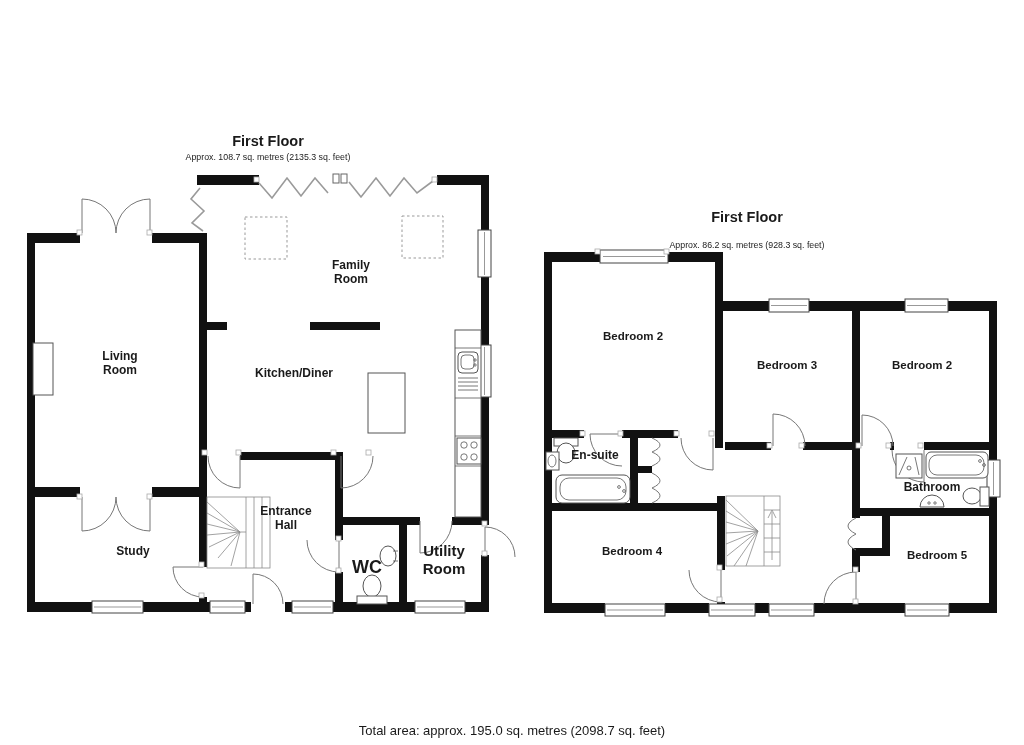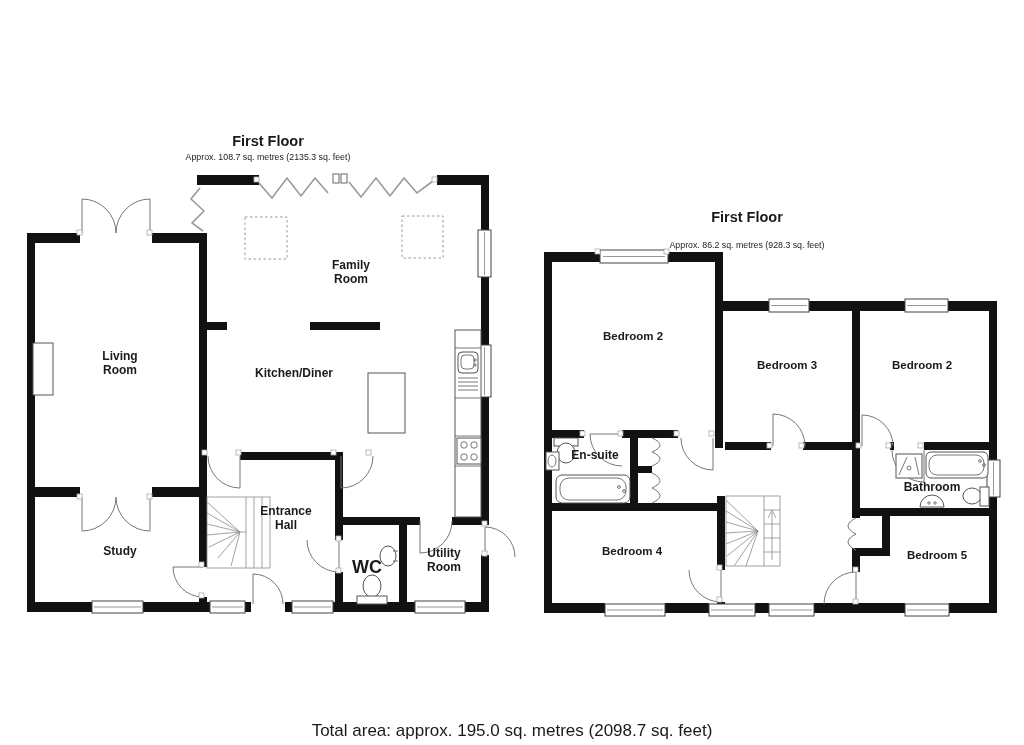--- a/index.html
+++ b/index.html
@@ -31,22 +31,22 @@
   .lbl{
     position:absolute;transform:translate(-50%,-50%);
     text-align:center;white-space:pre-line;line-height:1.18;
     font-weight:bold;color:var(--ink);
   }
   .title{font-size:14.5px;font-weight:bold;}
   .subtitle{font-size:8.8px;font-weight:normal;color:#222;}
   .room{font-size:11.5px;}
   .room-lg{font-size:18px;margin-top:15px;}
   .room-md{font-size:12px;}
-  .room-sm{font-size:12px;}
-  .footer{font-size:17px;font-weight:normal;}
+  .room-sm{font-size:15px;}
+  .footer{font-size:13px;font-weight:normal;}
 </style>
 </head>
 <body>
 
 <div class="canvas">
 
 <svg width="1024" height="745" viewBox="0 0 1024 745">
 
   <g>
 
@@ -407,21 +407,21 @@
 <div class="lbl title" style="left:268px;top:142px;">First Floor</div>
 <div class="lbl subtitle" style="left:268px;top:157px;">Approx. 108.7 sq. metres (2135.3 sq. feet)</div>
 
 <div class="lbl room-md" style="left:351px;top:272px;">Family
 Room</div>
 <div class="lbl room-md" style="left:120px;top:363px;">Living
 Room</div>
 <div class="lbl room-md" style="left:294px;top:373px;">Kitchen/Diner</div>
 <div class="lbl room-md" style="left:286px;top:518px;">Entrance
 Hall</div>
-<div class="lbl room-md" style="left:120px;top:551px;text-align:right;">Study</div>
+<div class="lbl room-md" style="left:133px;top:551px;text-align:right;">Study</div>
 <div class="lbl room-lg" style="left:367px;top:553px;">WC</div>
 <div class="lbl room-sm" style="left:444px;top:560px;">Utility
 Room</div>
 
 <div class="lbl title" style="left:747px;top:218px;text-align:right;">First Floor</div>
 <div class="lbl subtitle" style="left:747px;top:245px;">Approx. 86.2 sq. metres (928.3 sq. feet)</div>
 
 <div class="lbl room" style="left:633px;top:337px;">Bedroom 2</div>
 <div class="lbl room" style="left:787px;top:366px;">Bedroom 3</div>
 <div class="lbl room" style="left:922px;top:366px;">Bedroom 2</div>

